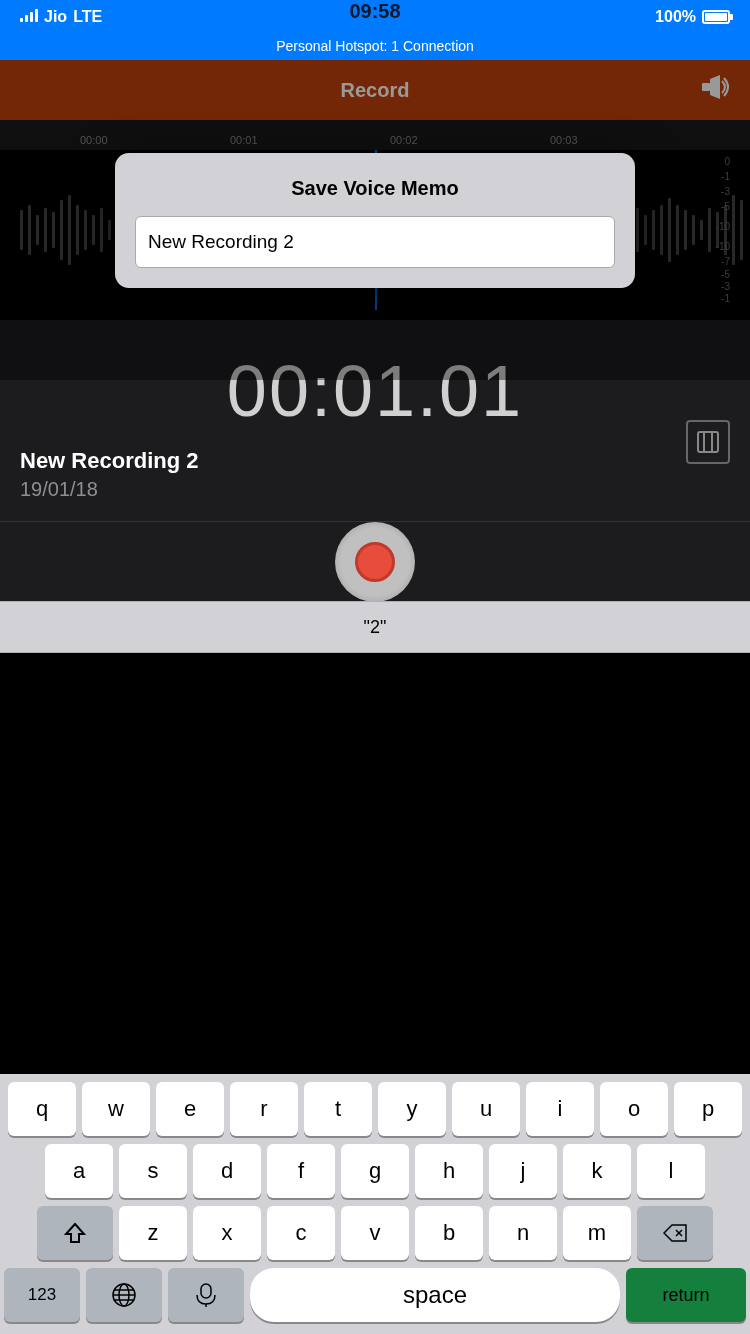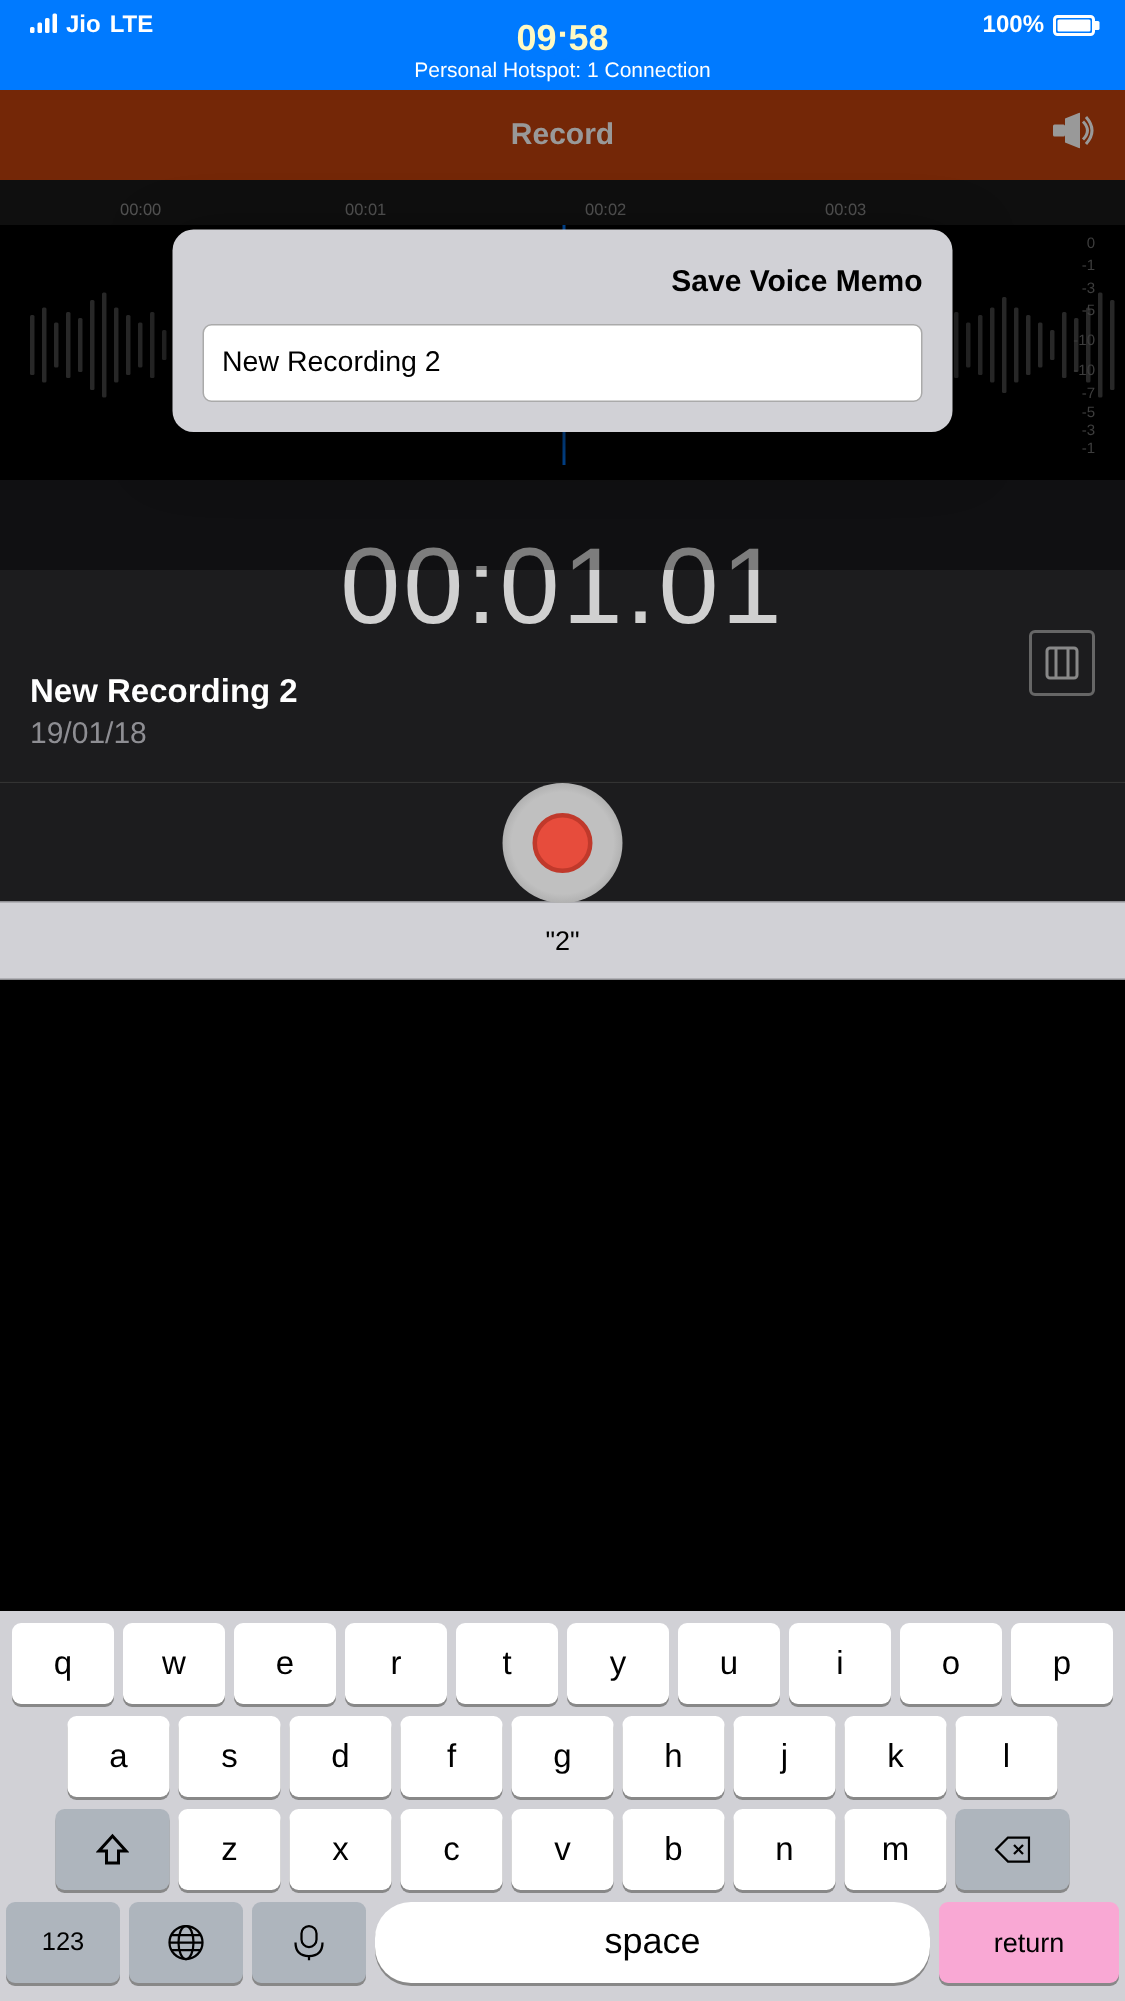--- a/index.html
+++ b/index.html
@@ -83,25 +83,25 @@
       width: 100%;
       border-radius: 1px;
     }
     .hotspot-text {
       color: white;
       font-size: 14px;
       font-weight: 400;
       text-align: center;
     }
     .time-text {
-      color: #fef9c3;
-      font-size: 24px;
+      color: #0f172a;
+      font-size: 20px;
       font-weight: 600;
       position: absolute;
-      top: 12px;
+      top: 0;
       left: 50%;
       transform: translateX(-50%);
     }
 
     
     .app-header {
       background: #c2410c;
       height: 60px;
       display: flex;
       align-items: center;
@@ -174,21 +174,21 @@
       z-index: 100;
     }
     .dialog {
       background: #d1d1d6;
       border-radius: 14px;
       width: 520px;
       overflow: hidden;
       box-shadow: 0 10px 40px rgba(0,0,0,0.5);
     }
     .dialog-title {
-      text-align: right;
+      text-align: center;
       font-size: 20px;
       font-weight: 700;
       color: #000;
       padding: 24px 20px 16px;
     }
     .dialog-input-wrap {
       padding: 0 20px 20px;
     }
     .dialog-input {
       width: 100%;
@@ -371,21 +371,21 @@
       min-width: 76px;
     }
     .key.space {
       flex: 4;
       max-width: none;
       min-width: 200px;
       font-size: 24px;
       border-radius: 24px;
     }
     .key.return-key {
-      background: #f9a8d4;
+      background: #15803d;
       max-width: 120px;
       min-width: 120px;
       font-size: 18px;
     }
   </style>
 </head>
 <body>
 
 <div class="status-bar">
   <div class="status-bar-top">

